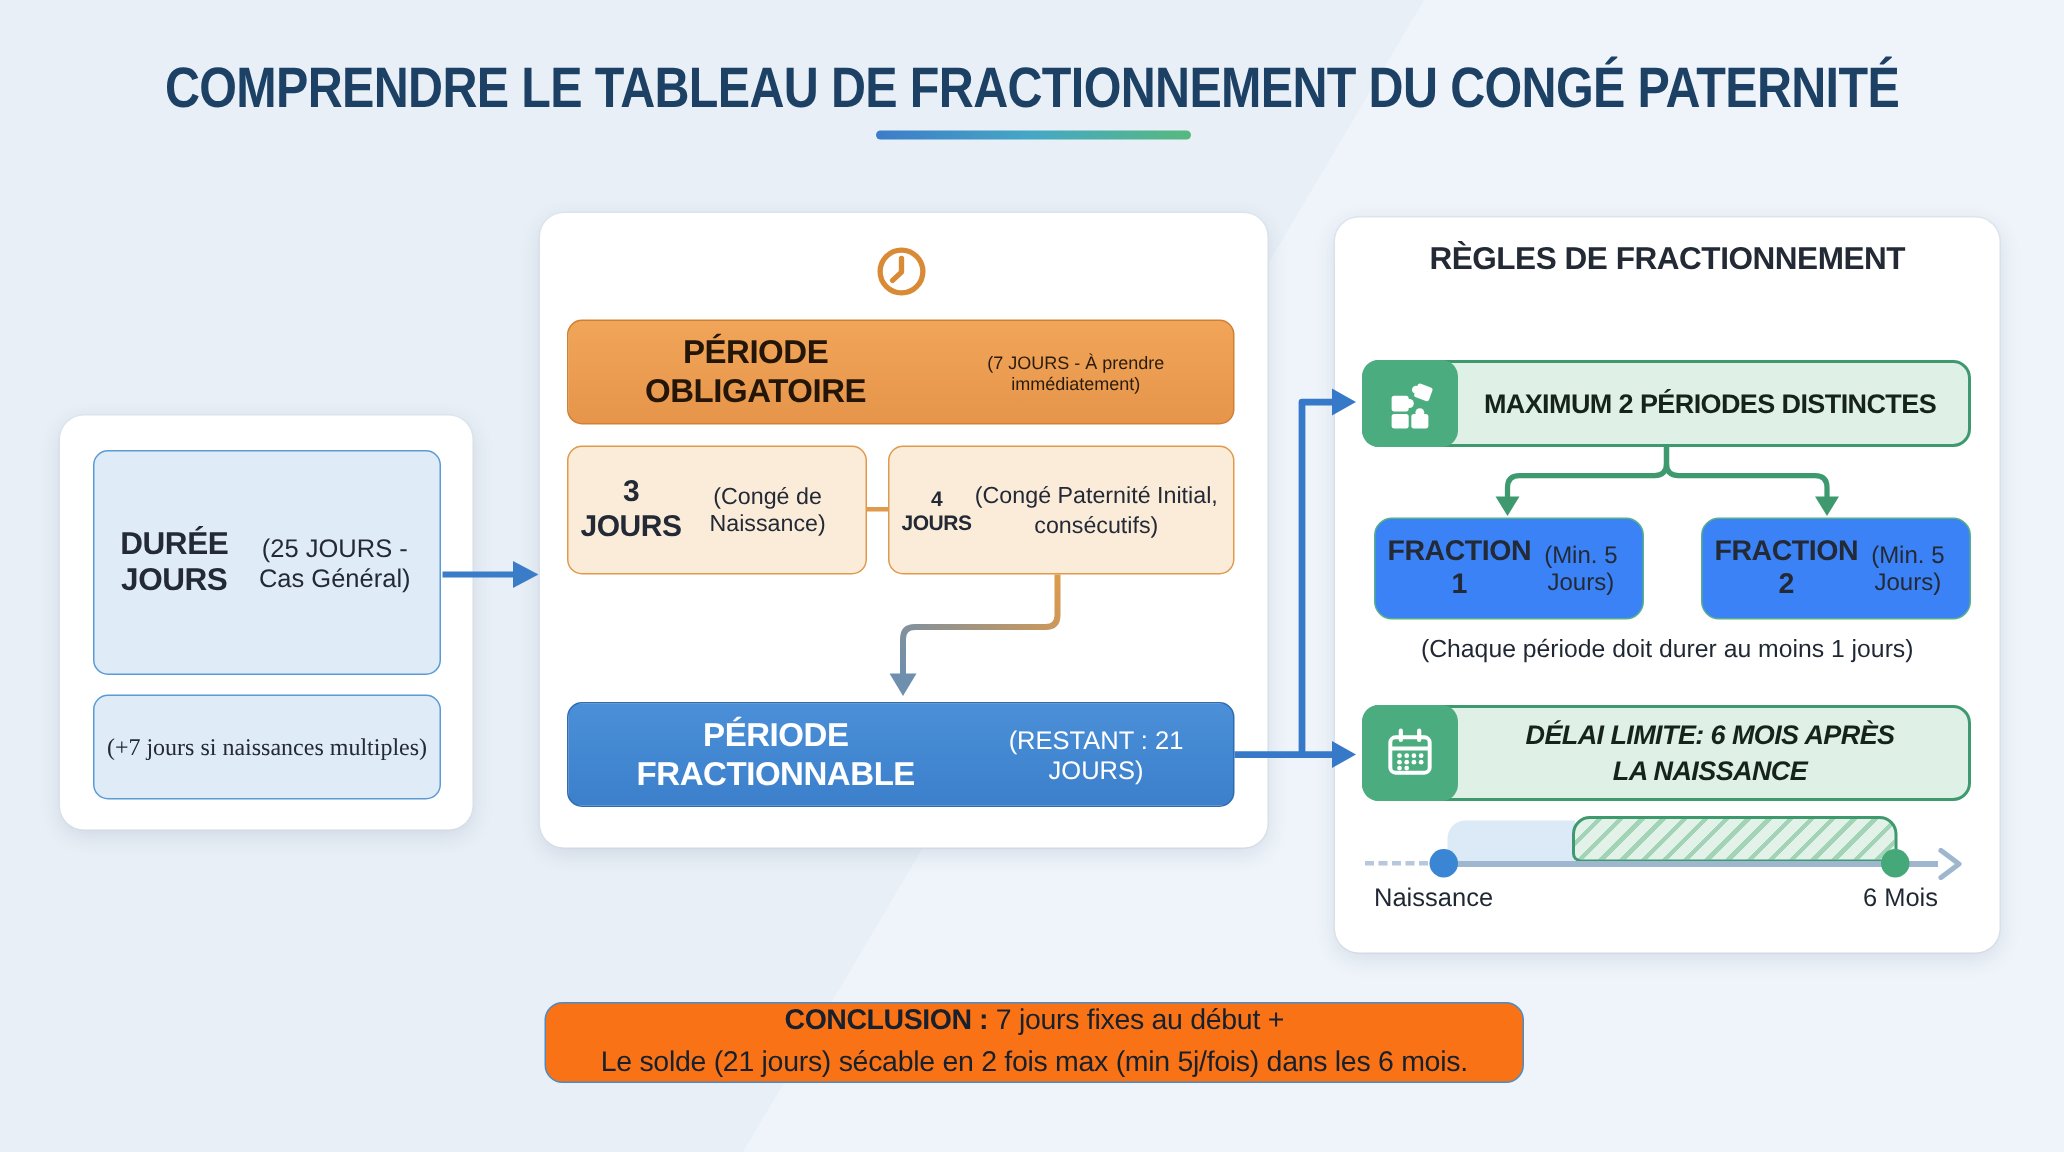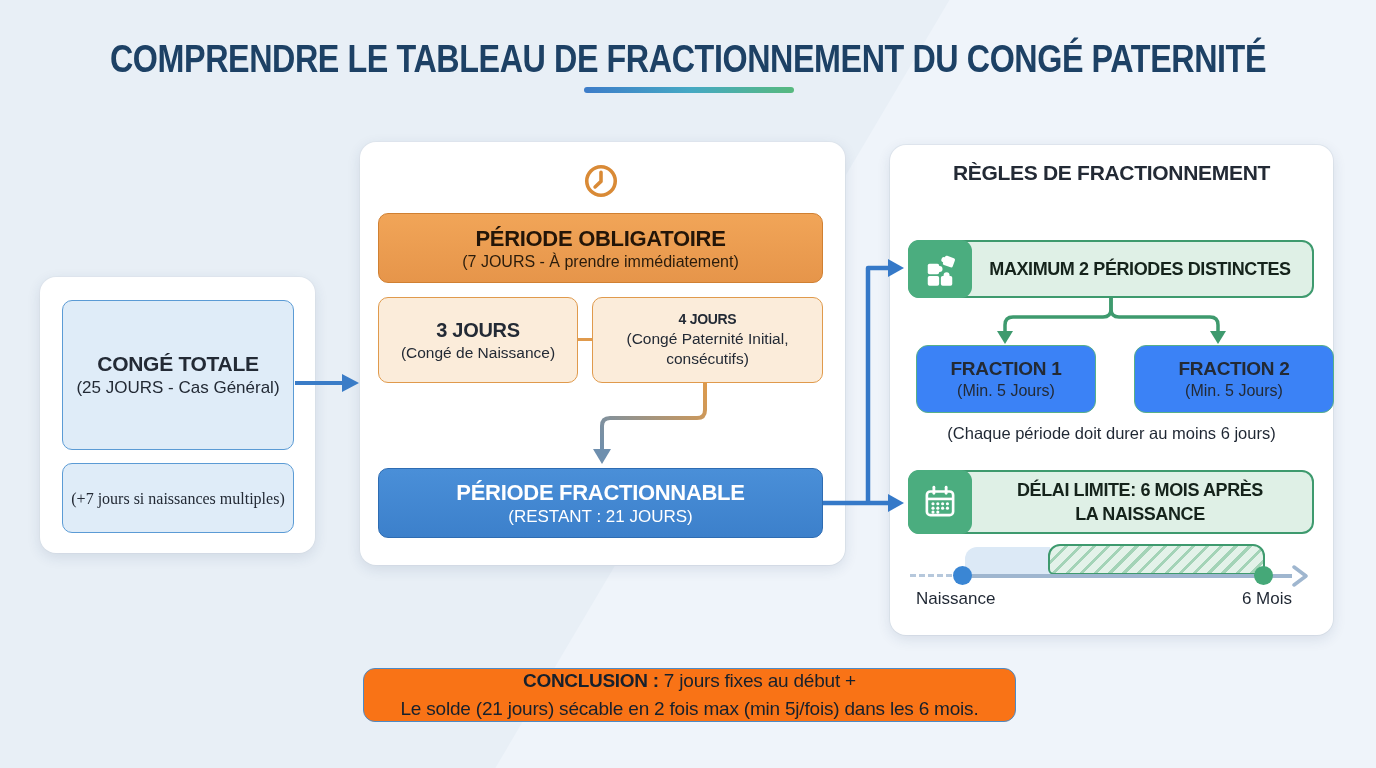--- a/index.html
+++ b/index.html
@@ -26,21 +26,21 @@
     position:absolute; top:87px; left:584px; width:210px; height:6px;
     border-radius:3px;
     background:linear-gradient(90deg,#3D7CC9 0%,#45A8C4 50%,#57B97E 100%);
   }
   .card {
     position:absolute; background:#ffffff; border-radius:16px;
     box-shadow:0 4px 14px rgba(30,60,100,.12), 0 0 0 1px #E4EAF1;
   }
   .box {
     position:absolute; border-radius:10px;
-    display:flex; flex-direction:column; align-items:center; justify-content:center;
+    display:flex; flex-direction:row; align-items:center; justify-content:center;
     text-align:center; padding:4px 8px;
   }
   .bt { font-weight:700; letter-spacing:-0.3px; }
   .bs { font-weight:400; }
   .box-blue-light { background:#DFECF8; border:1.6px solid #5B9BD5; }
   .box-orange { background:linear-gradient(180deg,#F1A558,#E6954A); border:1.5px solid #D08032; }
   .box-peach { background:#FBECDA; border:1.5px solid #E09A4C; }
   .box-bluefill { background:linear-gradient(180deg,#4A8FD8,#3C80CB); border:1.5px solid #2E6CB2; color:#ffffff; }
   .box-green-light { background:#3b82f6; border:1.6px solid #58B088; border-radius:12px; }
   .rule-box {
@@ -84,38 +84,38 @@
 <body>
 
 <div class="stage">
   <div class="bg-diag"></div>
 
   <div class="title">COMPRENDRE LE TABLEAU DE FRACTIONNEMENT DU CONGÉ PATERNITÉ</div>
   <div class="title-underline"></div>
 
   <div class="card" style="left:40px; top:277px; width:275px; height:276px;">
     <div class="box box-blue-light" style="left:22px; top:23px; width:232px; height:150px;">
-      <div class="bt" style="font-size:21px;">CONGÉ TOTALE</div>
+      <div class="bt" style="font-size:21px;">DURÉE JOURS</div>
       <div class="bs" style="font-size:17px; margin-top:2px;">(25 JOURS - Cas Général)</div>
     </div>
     <div class="box box-blue-light" style="left:22px; top:186px; width:232px; height:70px;font-family:Liberation Serif, serif;">
       <div class="bs" style="font-size:16px; line-height:21px;">(+7 jours si naissances multiples)</div>
     </div>
   </div>
 
   <div class="card" style="left:360px; top:142px; width:485px; height:423px;">
     <div style="position:absolute; left:222px; top:20px;">
       <svg viewBox="0 0 48 48" width="38" height="38">
         <circle cx="24" cy="24" r="18" fill="none" stroke="#D98A36" stroke-width="4.5"></circle>
         <path d="M24 13 L24 24.5 L16.5 31.5" fill="none" stroke="#D98A36" stroke-width="4.5" stroke-linecap="round" stroke-linejoin="round"></path>
       </svg>
     </div>
     <div class="box box-orange" style="left:18px; top:71px; width:445px; height:70px;">
       <div class="bt" style="font-size:22px; color:#231508;">PÉRIODE OBLIGATOIRE</div>
-      <div class="bs" style="font-size:16px; color:#2A1C0C; margin-top:1px;">(7 JOURS - À prendre immédiatement)</div>
+      <div class="bs" style="font-size:12px; color:#2A1C0C; margin-top:1px;">(7 JOURS - À prendre immédiatement)</div>
     </div>
     <div class="box box-peach" style="left:18px; top:155px; width:200px; height:86px;">
       <div class="bt" style="font-size:20px;">3 JOURS</div>
       <div class="bs" style="font-size:15.5px; margin-top:2px;">(Congé de Naissance)</div>
     </div>
     <div style="position:absolute; left:218px; top:196px; width:14px; height:3px; background:#E09A4C;"></div>
     <div class="box box-peach" style="left:232px; top:155px; width:231px; height:86px;">
       <div class="bt" style="font-size:14px;">4 JOURS</div>
       <div class="bs" style="font-size:15.5px; line-height:20px; margin-top:2px;">(Congé Paternité Initial, consécutifs)</div>
     </div>
@@ -146,28 +146,28 @@
           </g>
         </svg>
       </div>
       <div class="rule-text">MAXIMUM 2 PÉRIODES DISTINCTES</div>
     </div>
 
     <div class="box box-green-light" style="left:26px; top:200px; width:180px; height:68px;">
       <div class="bt" style="font-size:19px;">FRACTION 1</div>
       <div class="bs" style="font-size:16px; margin-top:2px;">(Min. 5 Jours)</div>
     </div>
-    <div class="box box-green-light" style="left:244px; top:200px; width:200px; height:68px;">
+    <div class="box box-green-light" style="left:244px; top:200px; width:180px; height:68px;">
       <div class="bt" style="font-size:19px;">FRACTION 2</div>
       <div class="bs" style="font-size:16px; margin-top:2px;">(Min. 5 Jours)</div>
     </div>
 
-    <div class="note-text" style="left:0; top:279px; width:100%;">(Chaque période doit durer au moins 6 jours)</div>
-
-    <div class="rule-box" style="left:18px; top:325px; width:406px; height:64px;">
+    <div class="note-text" style="left:0; top:279px; width:100%;">(Chaque période doit durer au moins 1 jours)</div>
+
+    <div class="rule-box" style="left:18px; top:325px; width:406px; height:64px;font-style:italic;">
       <div class="rule-icon">
         <svg viewBox="0 0 48 48" width="42" height="42">
           <rect x="9" y="12" width="30" height="27" rx="4" fill="none" stroke="#ffffff" stroke-width="3"></rect>
           <line x1="9" y1="20.5" x2="39" y2="20.5" stroke="#ffffff" stroke-width="3"></line>
           <line x1="17" y1="7" x2="17" y2="14" stroke="#ffffff" stroke-width="3.2" stroke-linecap="round"></line>
           <line x1="31" y1="7" x2="31" y2="14" stroke="#ffffff" stroke-width="3.2" stroke-linecap="round"></line>
           <g fill="#ffffff">
             <circle cx="16" cy="26" r="1.8"></circle>
               <circle cx="21.5" cy="26" r="1.8"></circle>
               <circle cx="27" cy="26" r="1.8"></circle>

